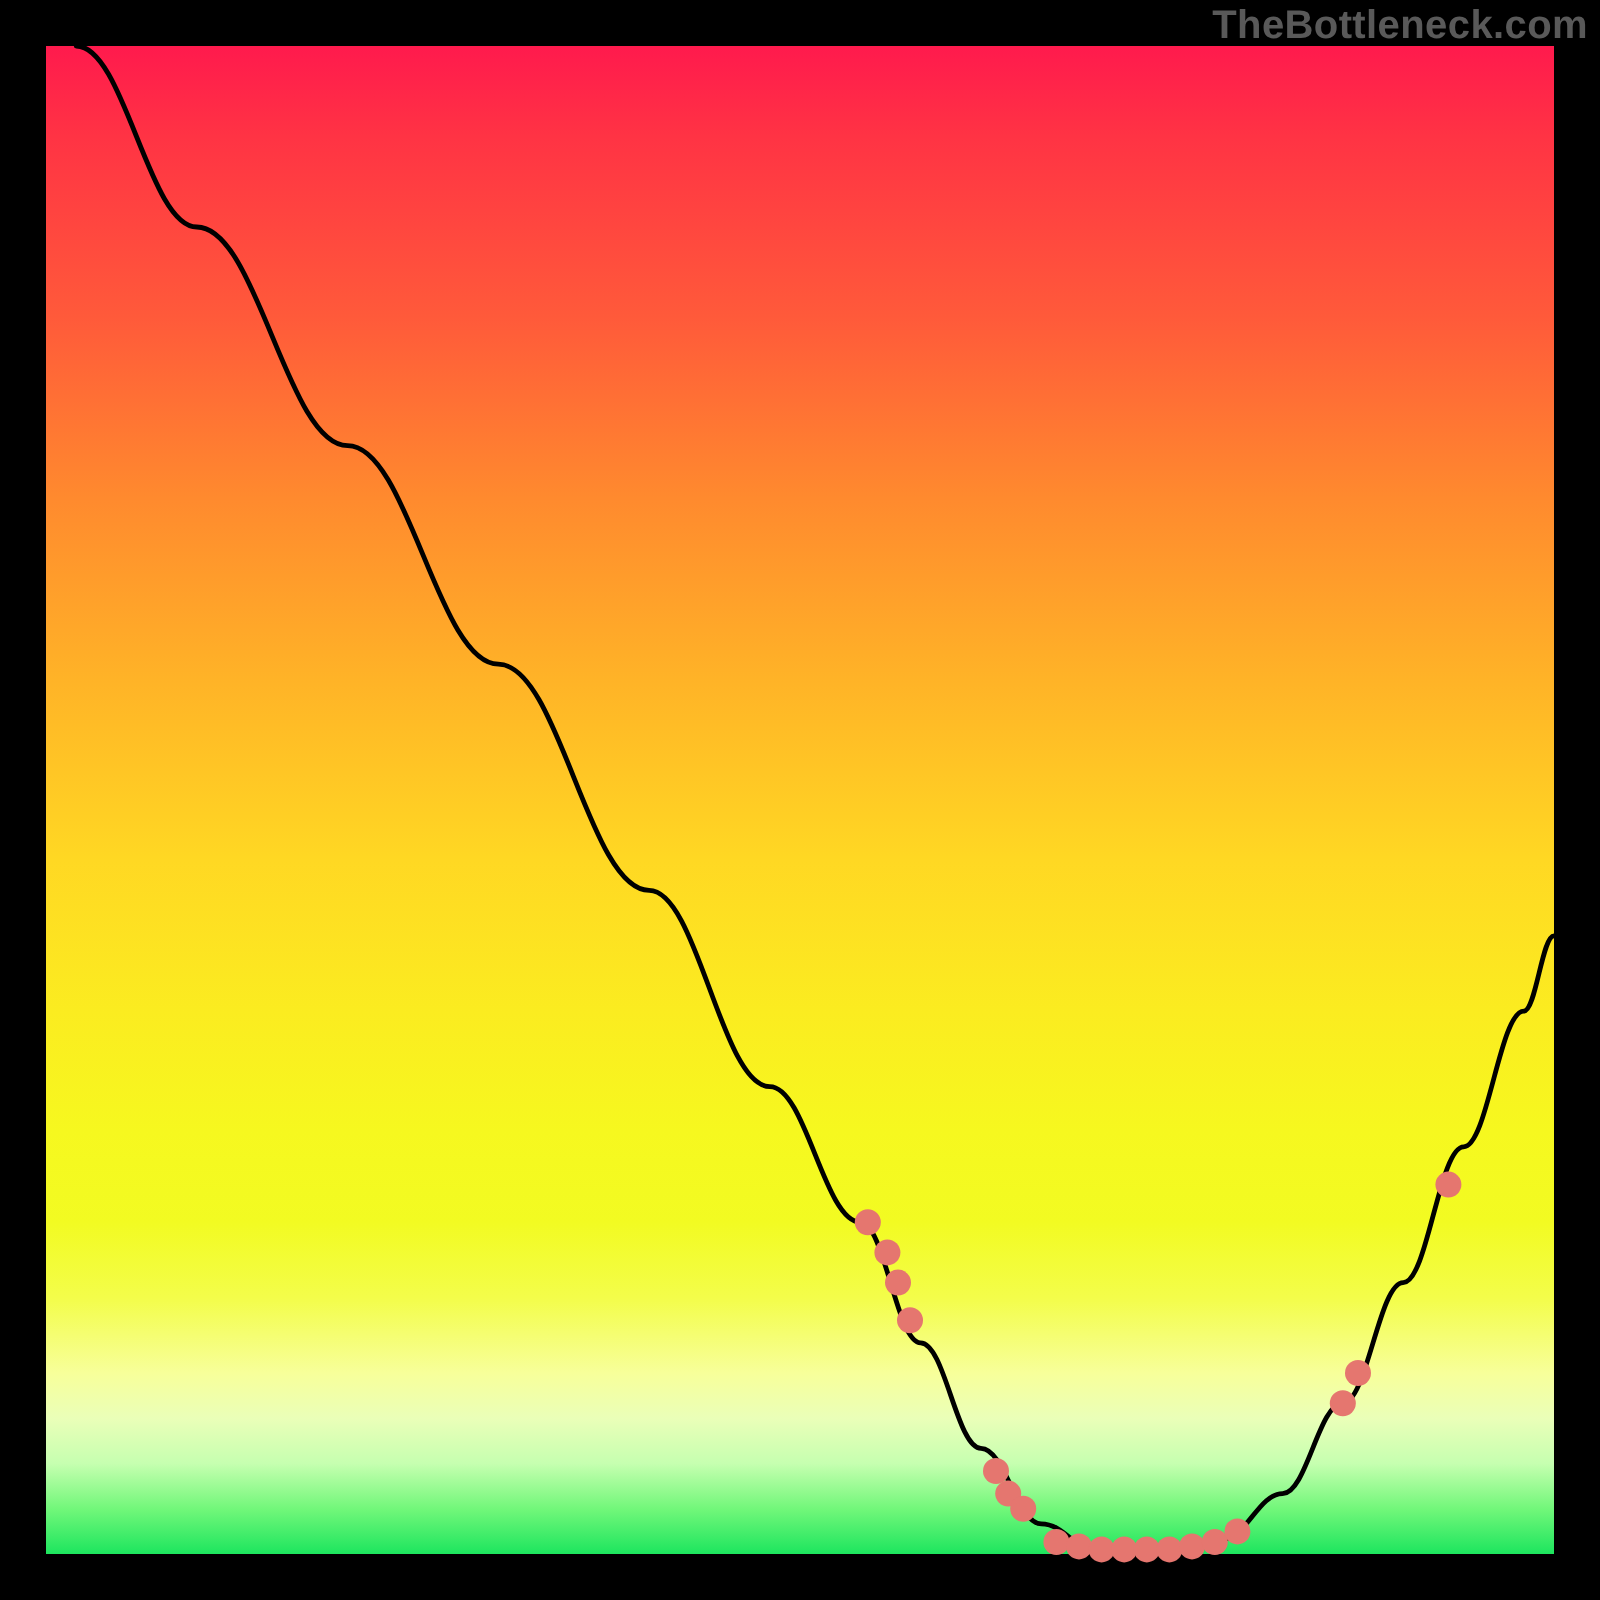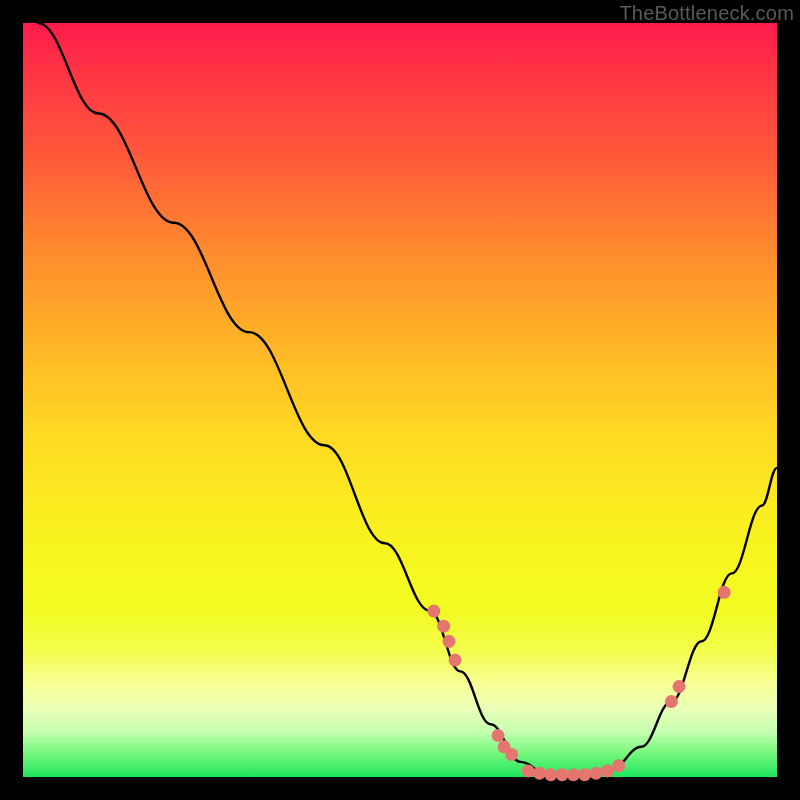--- a/index.html
+++ b/index.html
@@ -37,21 +37,21 @@
       #c6ffb0 94%,
       #72f77a 97%,
       #1de55e 100%);
   }
   .watermark {
     position: absolute;
     top: 2px;
     right: 6px;
     color: #595959;
     font-size: 20px;
-    font-weight: 400;
+    font-weight: 700;
     letter-spacing: 0.2px;
   }
   svg.overlay {
     position: absolute;
     left: 0; top: 0;
     width: 754px;
     height: 754px;
     overflow: visible;
   }
 </style>

